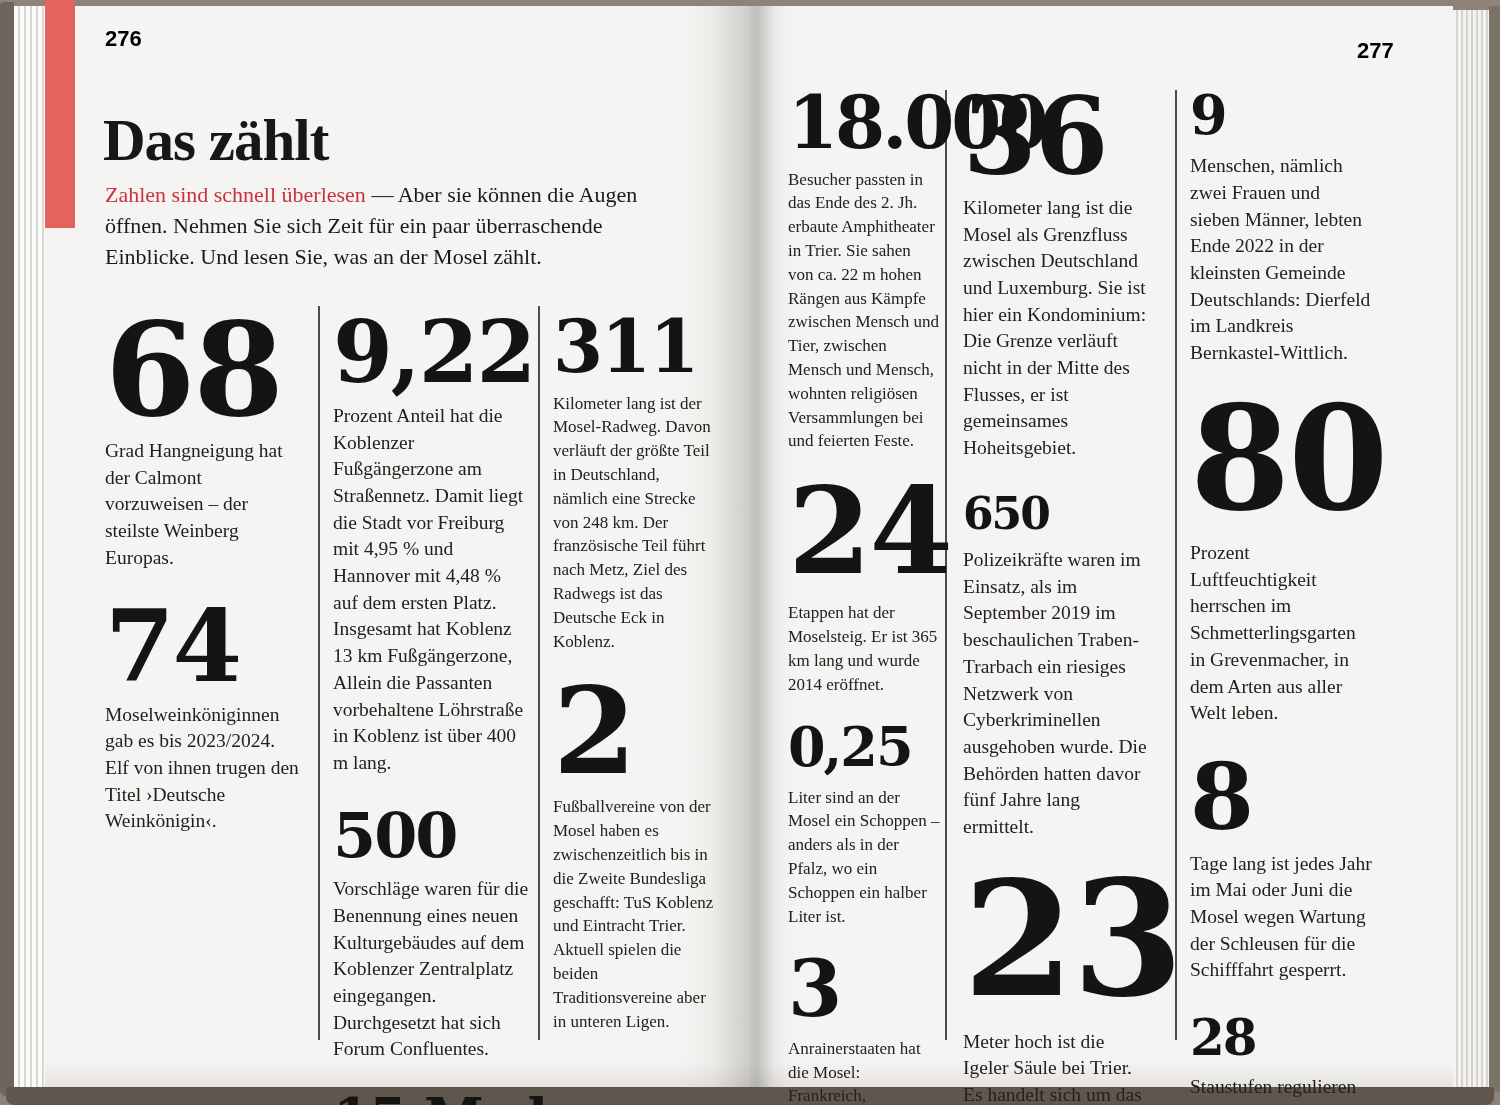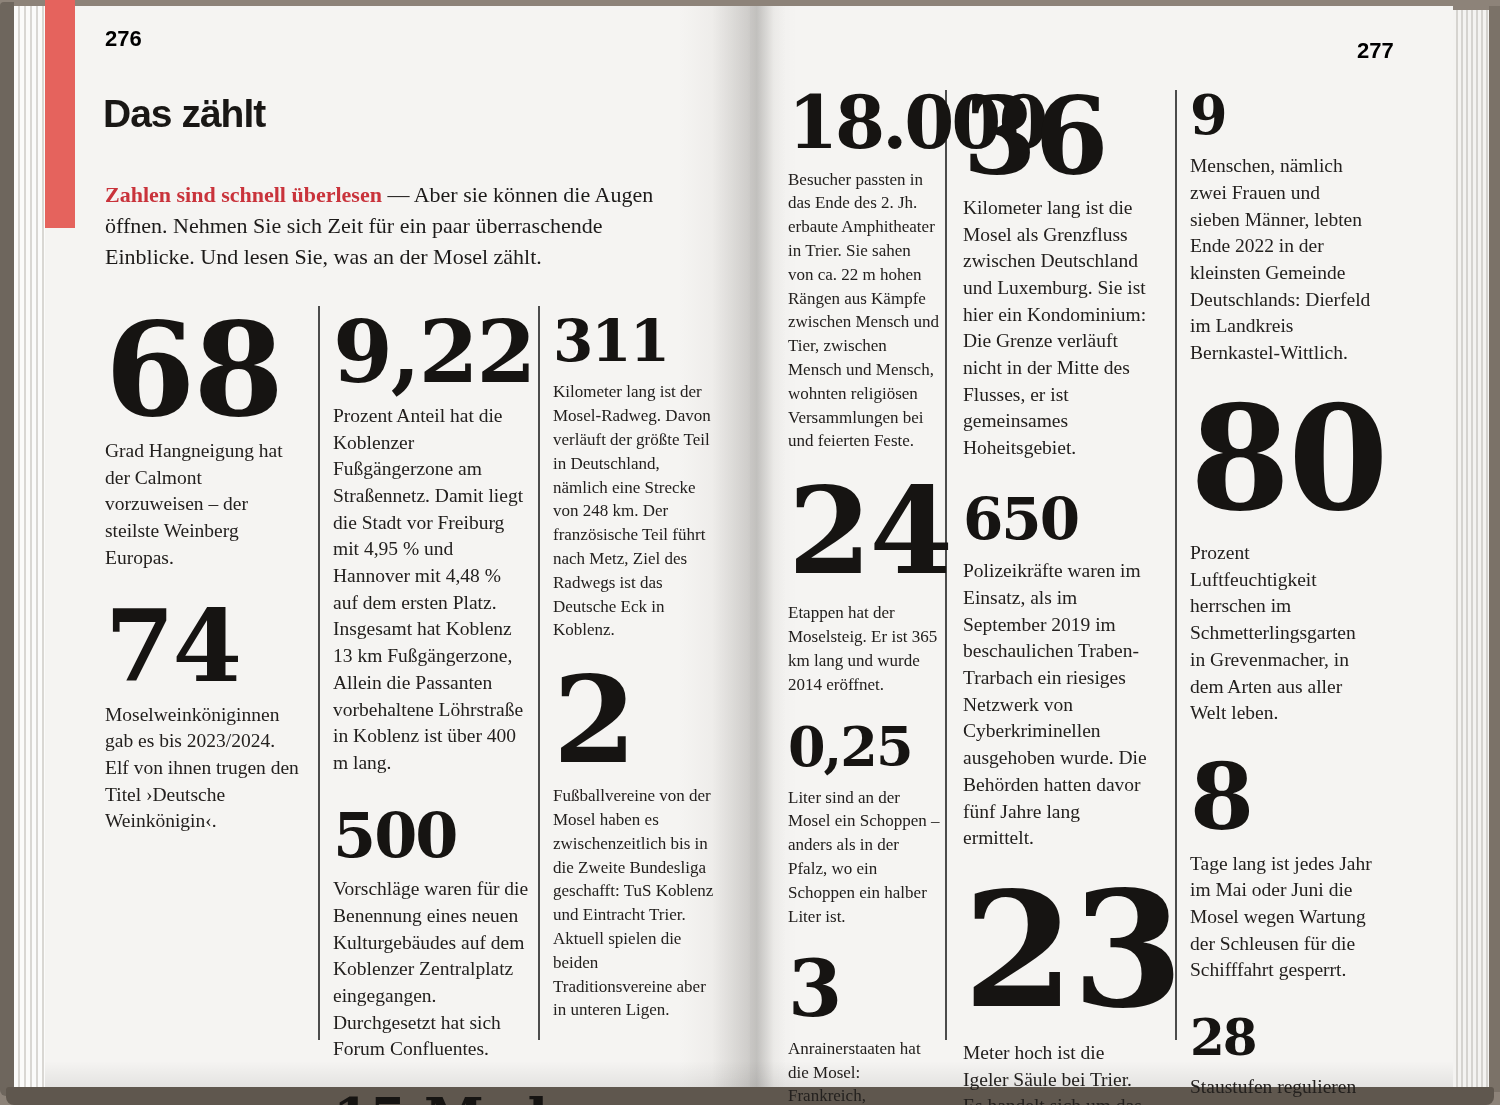--- a/index.html
+++ b/index.html
@@ -23,24 +23,24 @@
   .gutter-shadow{position:absolute;left:712px;top:6px;width:86px;height:1081px;pointer-events:none;
     background:linear-gradient(90deg,rgba(0,0,0,0) 0%,rgba(0,0,0,0.10) 42%,rgba(0,0,0,0.16) 52%,rgba(0,0,0,0.02) 72%,rgba(0,0,0,0) 100%);}
   .page-bottom-shade{position:absolute;left:0;bottom:0;width:100%;height:26px;
     background:linear-gradient(180deg,rgba(0,0,0,0) 0%,rgba(0,0,0,0.07) 100%);}
 
   
   .accent-bar{position:absolute;left:45px;top:0px;width:30px;height:228px;background:#e5635d;}
   .folio{position:absolute;font-family:"Liberation Sans", sans-serif;font-weight:bold;font-size:22px;color:#000000;}
   .folio-left{left:105px;top:26px;}
   .folio-right{left:1357px;top:26px;margin-top:12px;}
-  .page-title{position:absolute;left:103px;top:66px;font-family:Liberation Sans, sans-serif;
-    font-weight:bold;font-size:39px;letter-spacing:-1px;color:#191715;}
+  .page-title{position:absolute;left:103px;top:66px;font-family:Liberation Serif, serif;
+    font-weight:bold;font-size:59px;letter-spacing:-1px;color:#191715;}
   .intro{position:absolute;left:105px;top:158px;width:592px;font-size:22px;line-height:1.4;color:#1c1a19;}
-  .intro .lead{color:#c9333b;font-weight:bold;text-align:center;}
+  .intro .lead{color:#c9333b;font-weight:normal;text-align:center;}
 
   
   .col{position:absolute;}
   .divider{position:absolute;width:1.5px;background:#4c4c4c;}
   .num{font-family:"DejaVu Serif", serif;font-weight:bold;line-height:0.8;color:#161412;
     margin:0 0 16px 0;letter-spacing:-2px;white-space:nowrap;}
   .desc{margin:0 0 34px 0;font-size:19.5px;line-height:1.37;color:#23201e;}
   .desc.small{font-size:17px;line-height:1.4;margin-bottom:30px;}
 
   
@@ -106,21 +106,21 @@
     <p class="desc">Vorschläge waren für die Benennung eines neuen Kulturgebäudes auf dem Koblenzer Zentralplatz eingegangen. Durchgesetzt hat sich Forum Confluentes.</p>
   </div>
   <div class="item">
     <div class="num" style="font-size:54px;letter-spacing:-1px">15 Mrd.</div>
 
   </div>
 </div>
 
 <div class="col col-l3">
   <div class="item">
-    <div class="num" style="font-size:58px">311</div>
+    <div class="num" style="font-size:72px">311</div>
     <p class="desc small">Kilometer lang ist der Mosel-Radweg. Davon verläuft der größte Teil in Deutschland, nämlich eine Strecke von 248 km. Der französische Teil führt nach Metz, Ziel des Radwegs ist das Deutsche Eck in Koblenz.</p>
   </div>
   <div class="item">
     <div class="num" style="font-size:120px;margin-top:14px">2</div>
     <p class="desc small">Fußballvereine von der Mosel haben es zwischenzeitlich bis in die Zweite Bundesliga geschafft: TuS Koblenz und Eintracht Trier. Aktuell spielen die beiden Traditionsvereine aber in unteren Ligen.</p>
   </div>
 </div>
 
 <div class="folio folio-right">277</div>
 
@@ -145,21 +145,21 @@
     <p class="desc small">Anrainerstaaten hat die Mosel: Frankreich, Luxemburg und Deutschland.</p>
   </div>
 </div>
 
 <div class="col col-r2">
   <div class="item">
     <div class="num" style="font-size:106px">36</div>
     <p class="desc">Kilometer lang ist die Mosel als Grenzfluss zwischen Deutschland und Luxemburg. Sie ist hier ein Kondominium: Die Grenze verläuft nicht in der Mitte des Flusses, er ist gemeinsames Hoheitsgebiet.</p>
   </div>
   <div class="item">
-    <div class="num" style="font-size:58px">650</div>
+    <div class="num" style="font-size:44px">650</div>
     <p class="desc">Polizeikräfte waren im Einsatz, als im September 2019 im beschaulichen Traben-Trarbach ein riesiges Netzwerk von Cyberkriminellen ausgehoben wurde. Die Behörden hatten davor fünf Jahre lang ermittelt.</p>
   </div>
   <div class="item">
     <div class="num" style="font-size:160px;margin-top:10px;margin-bottom:26px">23</div>
     <p class="desc">Meter hoch ist die Igeler Säule bei Trier. Es handelt sich um das am besten erhaltene oberiridische römische Grabmal nördlich der Alpen und ist Teil des UNESCO-Welterbes.</p>
   </div>
 </div>
 
 <div class="col col-r3">
   <div class="item">

